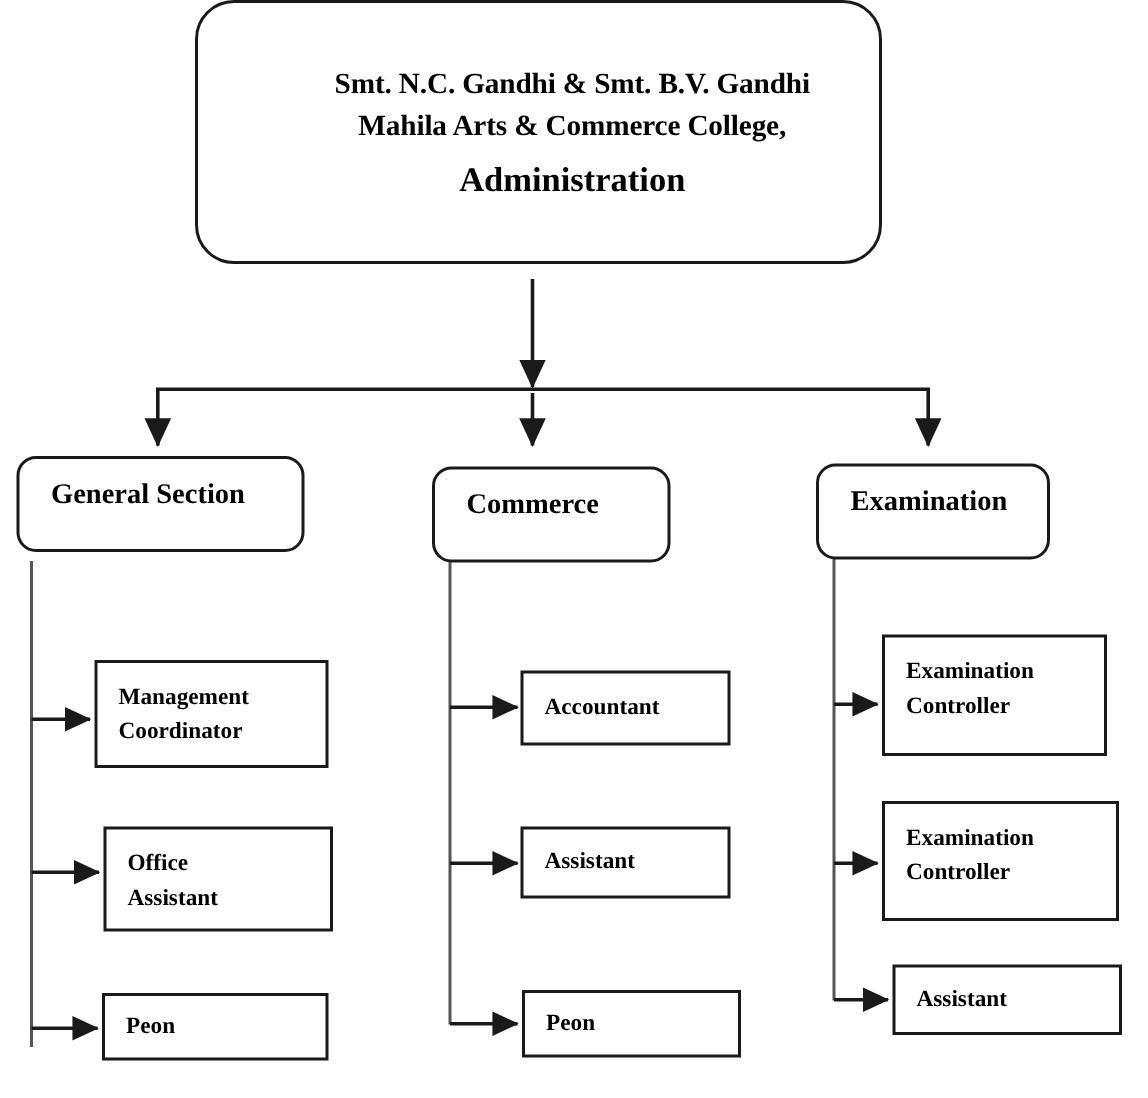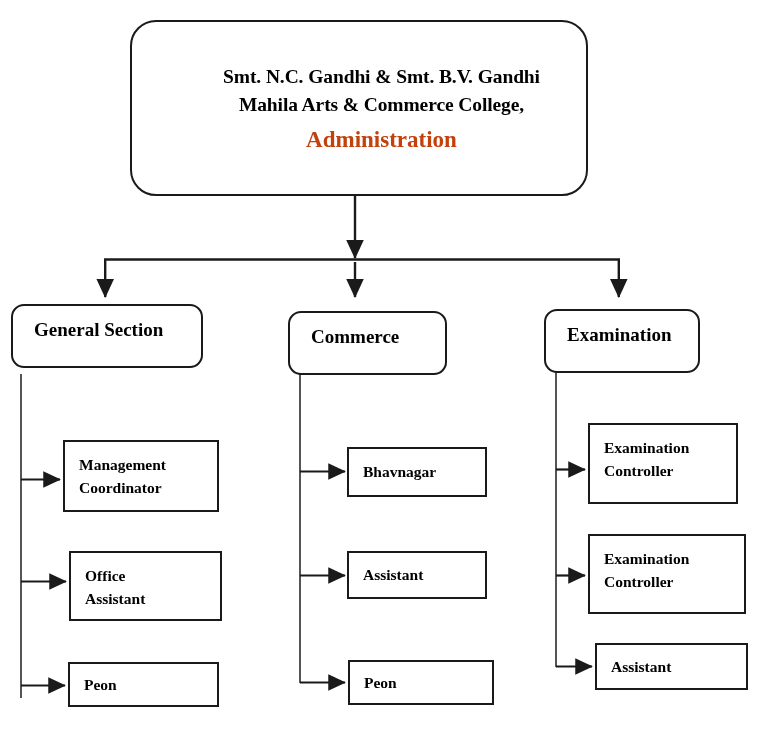--- a/index.html
+++ b/index.html
@@ -50,21 +50,21 @@
     font-size: 19.5px;
     line-height: 1.42;
     text-align: center;
     color: #000000;
     letter-spacing: -0.1px;
   }
   .root-sub {
     font-weight: bold;
     font-size: 23px;
     text-align: center;
-    color: #c2410c;
+    color: #000000;
     margin-top: 8px;
   }
   .dept-label {
     position: absolute;
     left: 21px;
     top: 13px;
     font-weight: bold;
     font-size: 19px;
     color: #000000;
     white-space: nowrap;
@@ -109,21 +109,21 @@
     <line x1="300" y1="471.5" x2="345" y2="471.5" stroke="#1a1a1a" stroke-width="2.2" marker-end="url(#arrowhead)"></line>
     <line x1="300" y1="575.5" x2="345" y2="575.5" stroke="#1a1a1a" stroke-width="2.2" marker-end="url(#arrowhead)"></line>
     <line x1="300" y1="682.5" x2="345" y2="682.5" stroke="#1a1a1a" stroke-width="2.2" marker-end="url(#arrowhead)"></line>
 
     <line x1="556" y1="370" x2="556" y2="667" stroke="#555555" stroke-width="2"></line>
     <line x1="556" y1="469.5" x2="585" y2="469.5" stroke="#1a1a1a" stroke-width="2.2" marker-end="url(#arrowhead)"></line>
     <line x1="556" y1="575.5" x2="585" y2="575.5" stroke="#1a1a1a" stroke-width="2.2" marker-end="url(#arrowhead)"></line>
     <line x1="556" y1="666.5" x2="592" y2="666.5" stroke="#1a1a1a" stroke-width="2.2" marker-end="url(#arrowhead)"></line>
   </svg>
 
-  <div class="node root" style="left:130px; top:20px; width:458px; height:176px;padding-left:45px;">
+  <div class="node root" style="left:130px; top:0; width:458px; height:176px;padding-left:45px;">
     <div class="root-title">
       <div>Smt. N.C. Gandhi &amp; Smt. B.V. Gandhi</div>
       <div>Mahila Arts &amp; Commerce College,</div>
     </div>
     <div class="root-sub">Administration</div>
   </div>
 
   <div class="node dept" style="left:11px; top:304px; width:192px; height:64px;">
     <div class="dept-label">General Section</div>
   </div>
@@ -148,21 +148,21 @@
       <div>Office</div>
       <div>Assistant</div>
     </div>
   </div>
 
   <div class="node leaf" style="left:68px; top:662px; width:151px; height:45px;">
     <div class="leaf-label one-line">Peon</div>
   </div>
 
   <div class="node leaf" style="left:347px; top:447px; width:140px; height:50px;">
-    <div class="leaf-label one-line">Bhavnagar</div>
+    <div class="leaf-label one-line">Accountant</div>
   </div>
 
   <div class="node leaf" style="left:347px; top:551px; width:140px; height:48px;">
     <div class="leaf-label one-line">Assistant</div>
   </div>
 
   <div class="node leaf" style="left:348px; top:660px; width:146px; height:45px;">
     <div class="leaf-label one-line">Peon</div>
   </div>
 

